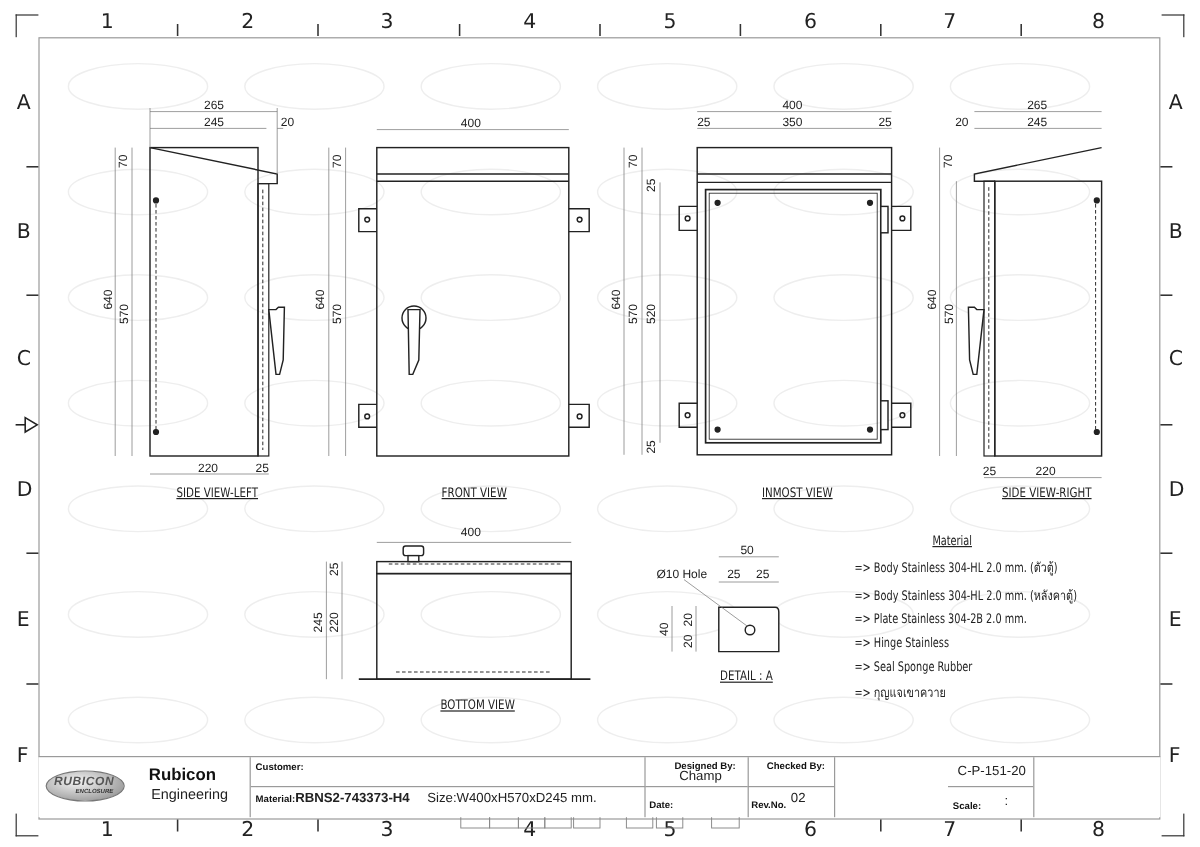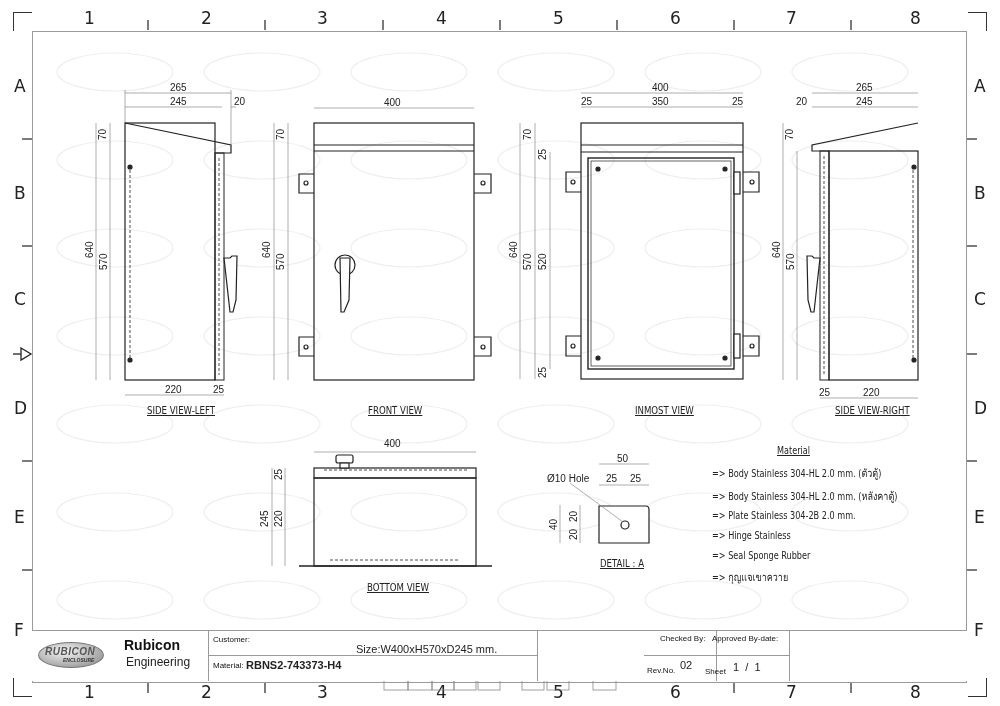--- a/index.html
+++ b/index.html
@@ -3,21 +3,21 @@
 <meta charset="utf-8">
 <style>
   html,body{margin:0;padding:0;background:#fff;}
   body{width:1000px;height:706px;position:relative;overflow:hidden;font-family:"Liberation Sans",sans-serif;color:#222;}
   .abs{position:absolute;}
   .zone{position:absolute;font-family:"DejaVu Sans",sans-serif;font-size:17px;color:#222;}
   .frame{position:absolute;left:32px;top:31px;width:935px;height:652px;border:1.2px solid #9a9a9a;box-sizing:border-box;}
   svg text{font-family:"Liberation Sans Narrow","Liberation Sans",sans-serif;}
   .tb{position:absolute;left:32px;top:630px;width:935px;height:50px;border-top:1px solid #9a9a9a;background:#fff;}
   .cell{position:absolute;border-right:1px solid #9a9a9a;box-sizing:border-box;height:50px;top:0;}
-  .lbl{position:absolute;font-size:8px;font-weight:normal;color:#111;}
+  .lbl{position:absolute;font-size:8px;font-weight:bold;color:#111;}
   .val{position:absolute;font-size:11px;color:#222;}
   .mat{position:absolute;left:712px;font-family:"DejaVu Sans Condensed","DejaVu Sans",sans-serif;font-size:11px;color:#222;transform:scaleX(0.82);transform-origin:left;white-space:nowrap;}
   .vlabel{position:absolute;font-size:11px;text-decoration:underline;font-family:"DejaVu Sans",sans-serif;transform:scaleX(0.78);transform-origin:left;white-space:nowrap;color:#222;}
 </style>
 </head>
 <body>
 
 <div class="abs" style="left:13px;top:12px;width:18px;height:18px;border-left:1.5px solid #333;border-top:1.5px solid #333;"></div>
 <div class="abs" style="left:968px;top:12px;width:18px;height:18px;border-right:1.5px solid #333;border-top:1.5px solid #333;"></div>
 <div class="abs" style="left:13px;top:678px;width:18px;height:18px;border-left:1.5px solid #333;border-bottom:1.5px solid #333;"></div>
@@ -312,27 +312,34 @@
     </div>
     <span class="abs" style="left:92px;top:6px;font-size:14px;font-weight:bold;color:#111;">Rubicon</span>
     <span class="abs" style="left:94px;top:24px;font-size:12px;color:#222;">Engineering</span>
   </div>
   <div class="cell" style="left:176px;width:330px;border-left:1px solid #9a9a9a">
     <div class="abs" style="left:0;top:24px;width:329px;border-top:1px solid #9a9a9a"></div>
     <span class="lbl" style="left:4px;top:4px">Customer:</span>
     <span class="val" style="left:60px;top:3px"></span>
     <span class="lbl" style="left:4px;top:30px">Material:</span>
     <span class="val" style="left:37px;top:28px;font-weight:bold">RBNS2-743373-H4</span>
-    <span class="val" style="left:147px;top:12px">Size:W400xH570xD245 mm.</span>
-  </div>
-  <div class="cell" style="left:612px;width:73px">
+    <span class="val" style="left:147px;top:28px">Size:W400xH570xD245 mm.</span>
+  </div>
+  <div class="cell" style="left:506px;width:86px">
+    <div class="abs" style="left:0;top:24px;width:85px;border-top:1px solid #9a9a9a"></div>
+    <span class="lbl" style="left:24px;top:3px">Designed By:</span>
+    <span class="val" style="left:28px;top:10px">Champ</span>
+    <span class="lbl" style="left:3px;top:35px">Date:</span>
+    <span class="val" style="left:24px;top:33px"></span>
+  </div>
+  <div class="cell" style="left:591px;width:73px">
     <div class="abs" style="left:0;top:24px;width:72px;border-top:1px solid #9a9a9a"></div>
     <span class="lbl" style="left:16px;top:3px">Checked By:</span>
     <span class="lbl" style="left:3px;top:35px">Rev.No.</span>
     <span class="val" style="left:36px;top:28px">02</span>
   </div>
-  <div class="cell" style="left:665px;width:93px">
-    <div class="abs" style="left:0;top:24px;width:92px;border-top:1px solid #9a9a9a"></div>
-    <span class="lbl" style="left:15px;top:3px">Approved By-date:</span>
-    <span class="lbl" style="left:8px;top:36px">Sheet</span>
-    <span class="val" style="left:36px;top:30px;white-space:pre">1  /  1</span>
+  <div class="cell" style="left:758px;width:72px">
+    <div class="abs" style="left:0;top:24px;width:71px;border-top:1px solid #9a9a9a"></div>
+    <span class="val" style="left:8px;top:6px">C-P-151-20</span>
+    <span class="lbl" style="left:4px;top:36px">Scale:</span>
+    <span class="val" style="left:47px;top:31px">:</span>
   </div>
 </div>
 
 </body></html>

